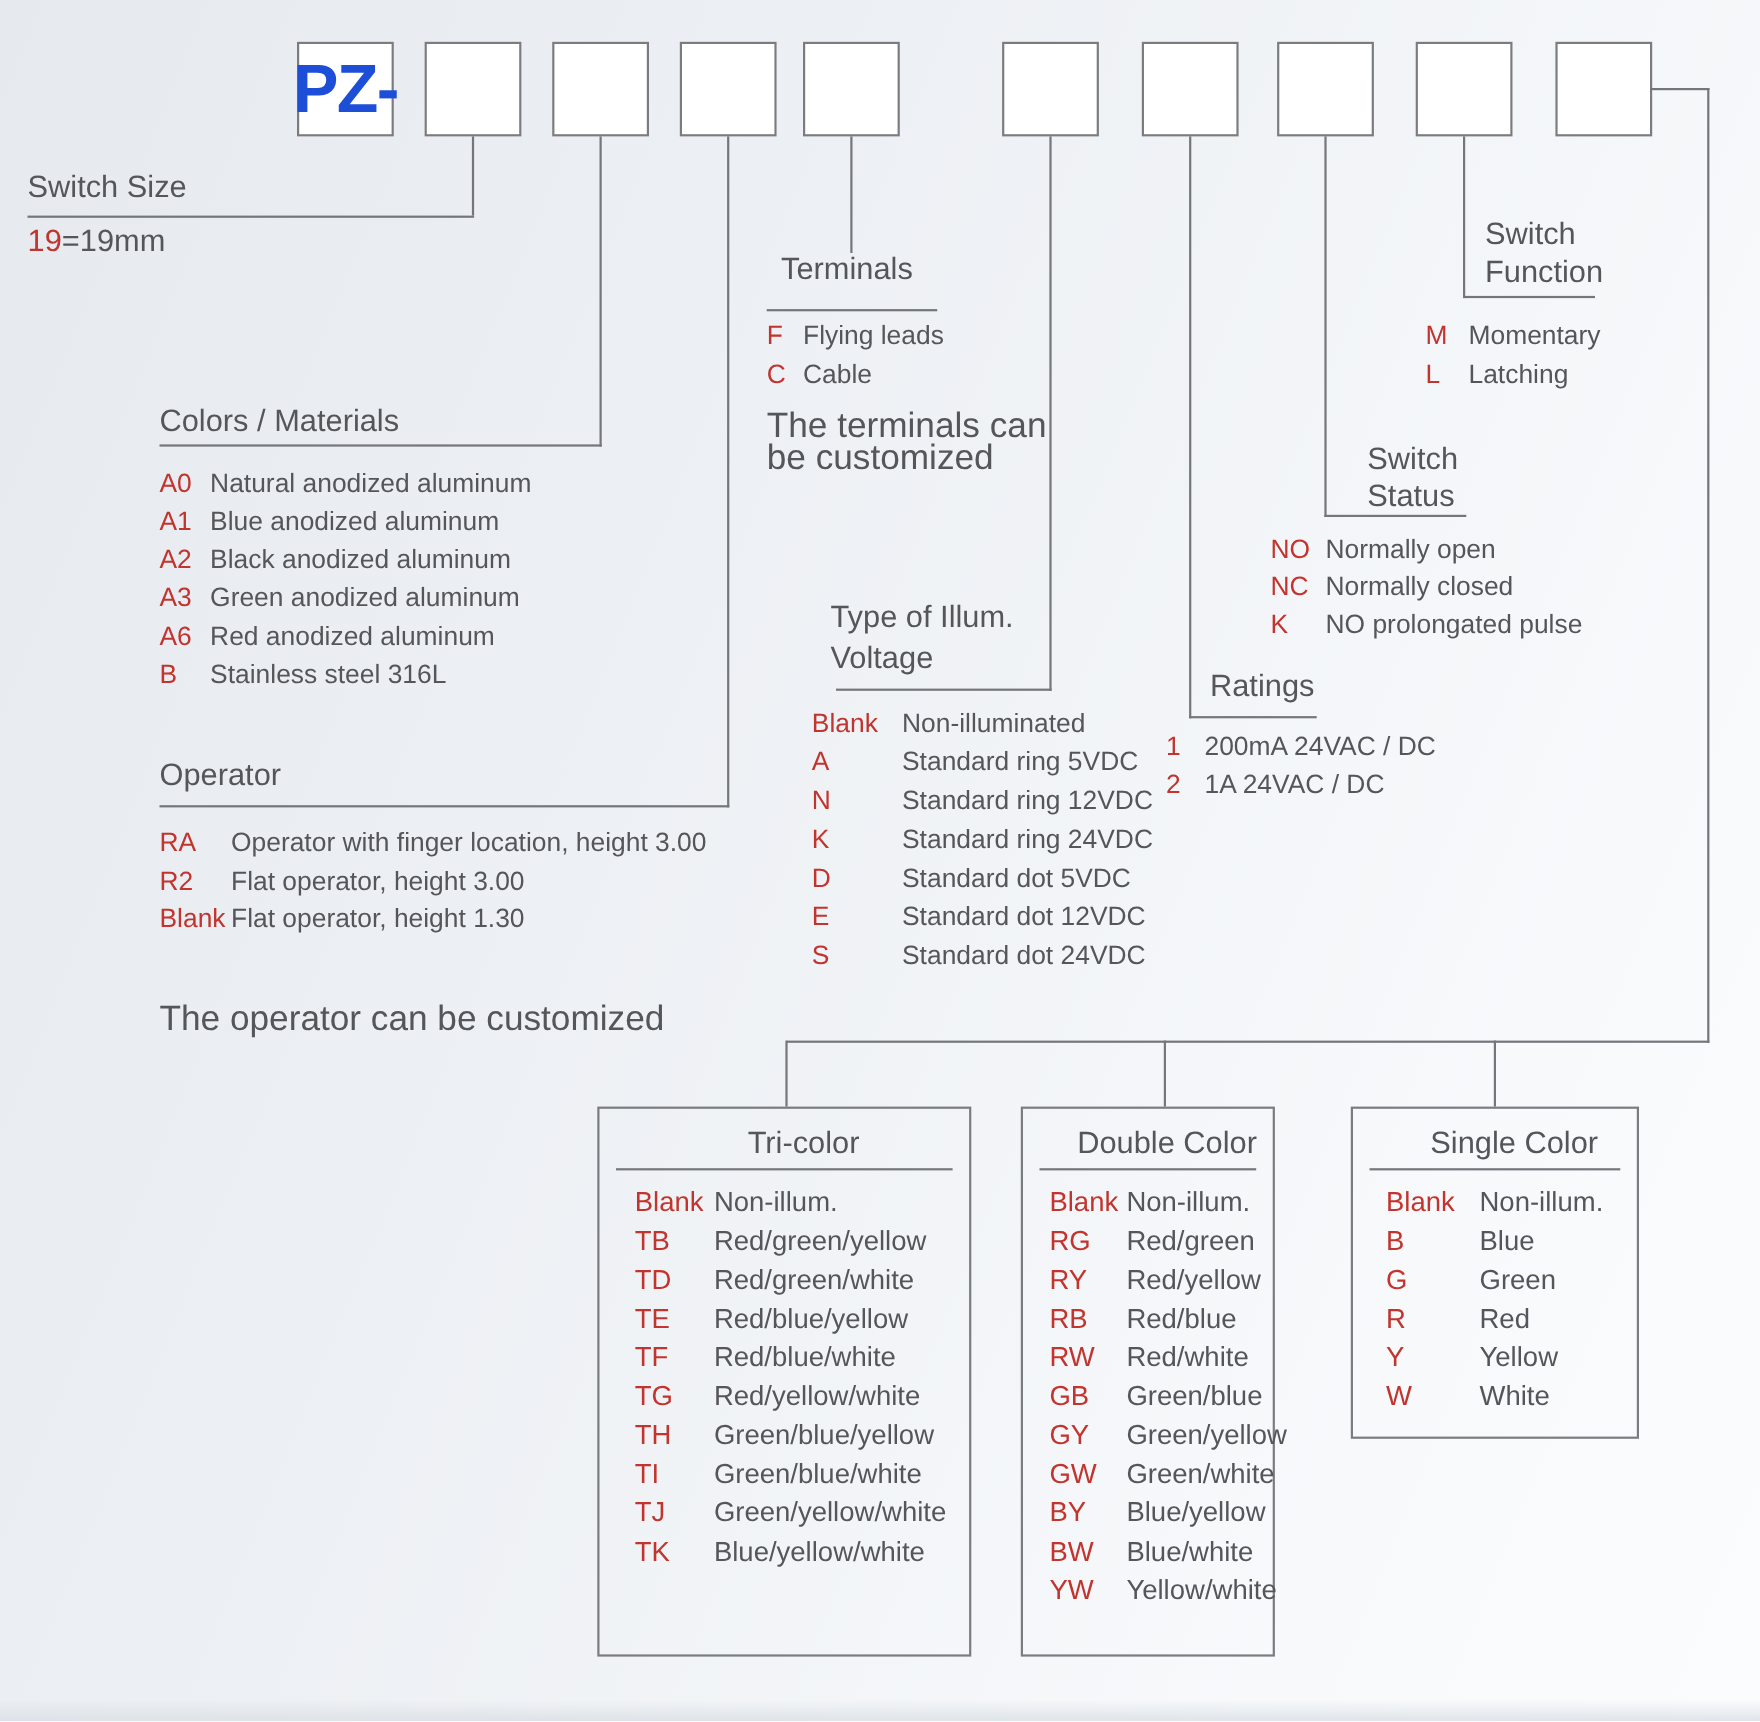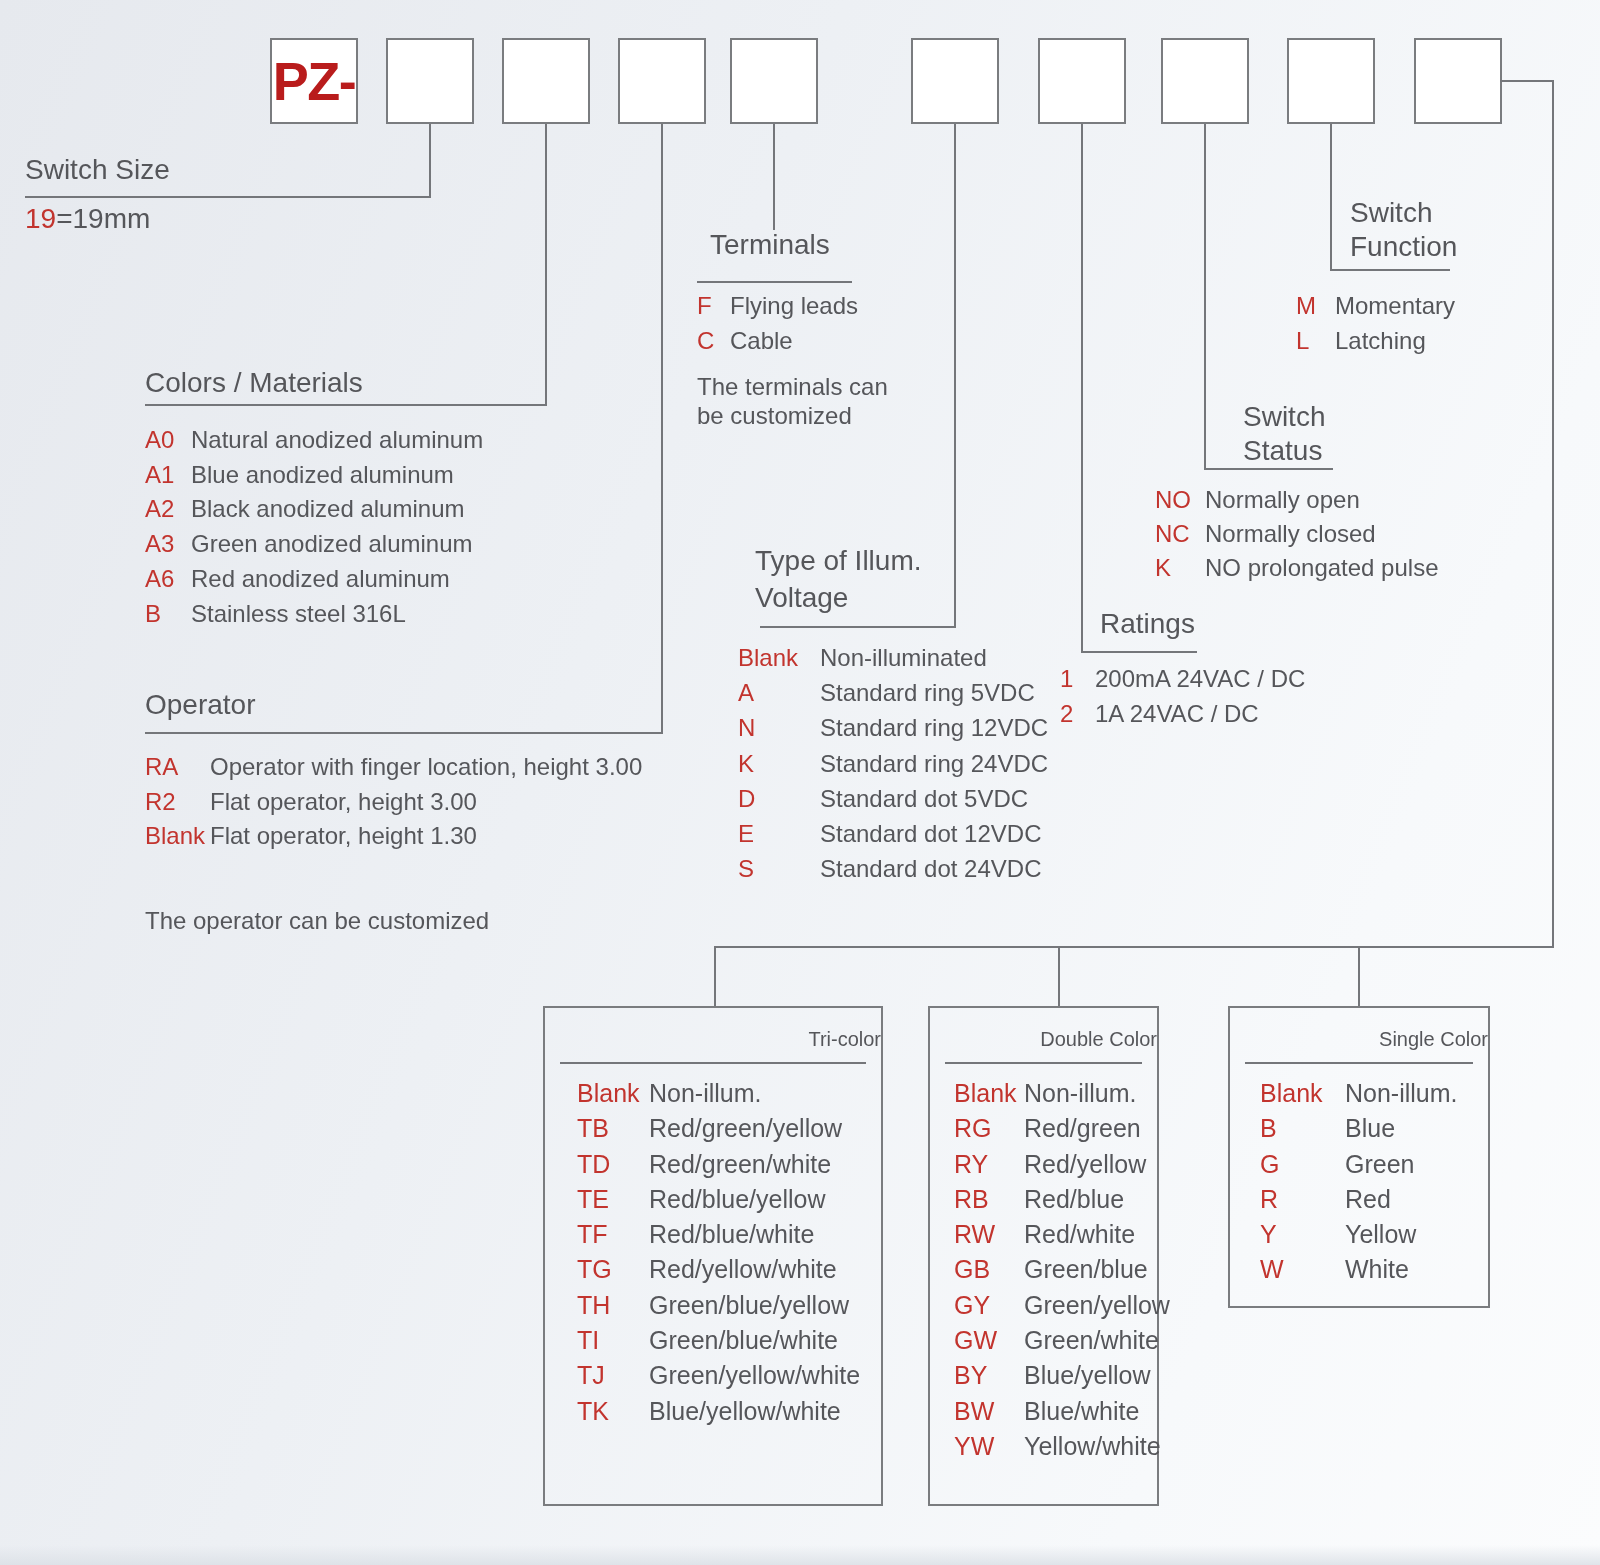--- a/index.html
+++ b/index.html
@@ -7,37 +7,37 @@
     position:relative;width:1600px;height:1565px;overflow:hidden;
     font-family:"Liberation Sans","DejaVu Sans",sans-serif;
     background:linear-gradient(112deg,#e6e9ee 0%,#edf0f4 38%,#f7f9fb 78%,#fbfcfd 100%);
   }
   .canvas::after{
     content:"";position:absolute;left:0;right:0;bottom:0;height:20px;pointer-events:none;
     background:linear-gradient(180deg,rgba(219,224,230,0),rgba(219,224,230,.85));
   }
   .pbox{position:absolute;top:38px;width:88px;height:86px;background:#ffffff;
     border:2px solid #7a7c7f;box-sizing:border-box;display:flex;align-items:center;justify-content:center;}
-  .prefix{font-size:54px;font-weight:700;color:#b91c1c;letter-spacing:-1.5px;}
+  .prefix{font-size:62px;font-weight:700;color:#1d4ed8;letter-spacing:-1.5px;}
   .hline{position:absolute;height:2px;background:#74767a;}
   .vline{position:absolute;width:2px;background:#74767a;}
   .title{position:absolute;font-size:28px;color:#55565a;line-height:34px;white-space:nowrap;}
   .list{position:absolute;}
   .row{display:flex;align-items:baseline;font-size:24px;color:#55565a;white-space:nowrap;}
   .code{color:#c2342e;flex:none;}
-  .note{position:absolute;font-size:24px;color:#55565a;white-space:nowrap;}
+  .note{position:absolute;font-size:32px;color:#55565a;white-space:nowrap;}
   #colors-list .row{line-height:34.7px}   #colors-list .code{width:46px}
   #operator-list .row{line-height:34.5px} #operator-list .code{width:65px}
   #terminals-list .row{line-height:35px}  #terminals-list .code{width:33px}
   #illum-list .row{line-height:35.2px}    #illum-list .code{width:82px}
   #ratings-list .row{line-height:35px}    #ratings-list .code{width:35px}
   #status-list .row{line-height:34px}     #status-list .code{width:50px}
   #function-list .row{line-height:35px}   #function-list .code{width:39px}
   .color-box{position:absolute;top:1006px;border:2px solid #7a7c7f;box-sizing:border-box;}
-  .box-title{font-size:20px;color:#55565a;text-align:right;margin-top:16px;line-height:30px;padding-left:35px;}
+  .box-title{font-size:28px;color:#55565a;text-align:center;margin-top:16px;line-height:30px;padding-left:35px;}
   .box-underline{position:absolute;left:15px;right:15px;top:54px;height:2px;background:#74767a;}
   .color-box .list{top:68px;left:0;right:0;}
   .color-box .row{font-size:25px;line-height:35.3px;}
   #tri-list .row{padding-left:32px}    #tri-list .code{width:72px}
   #double-list .row{padding-left:24px} #double-list .code{width:70px}
   #single-list .row{padding-left:30px} #single-list .code{width:85px}
 </style>
 </head>
 <body>
 

